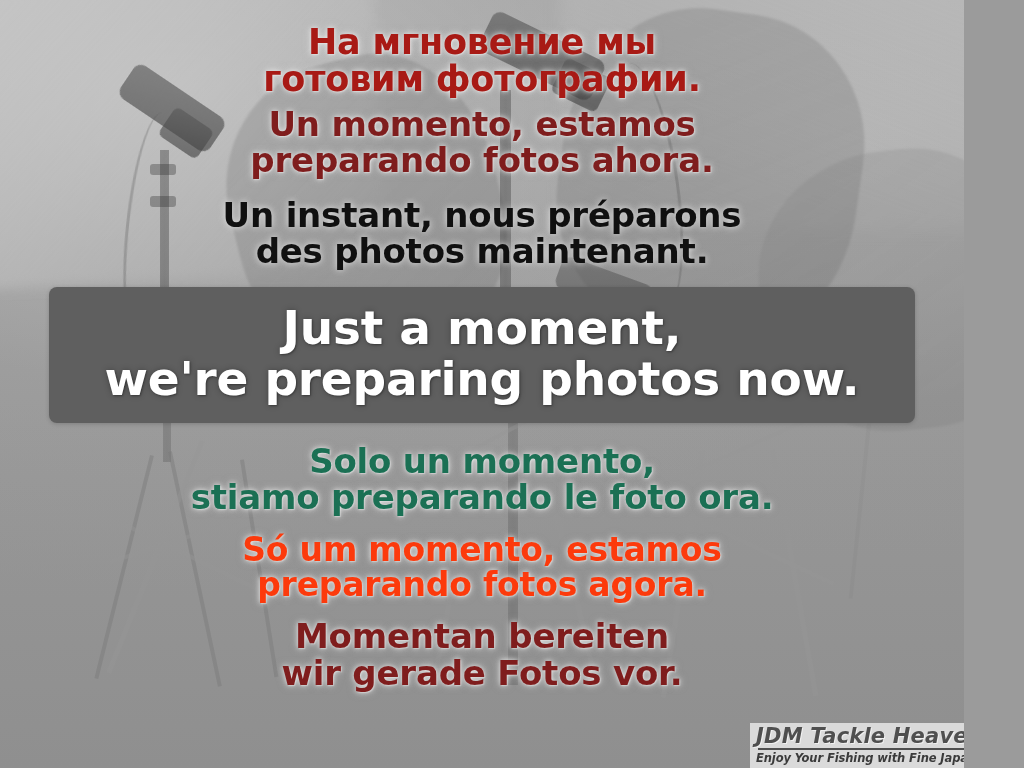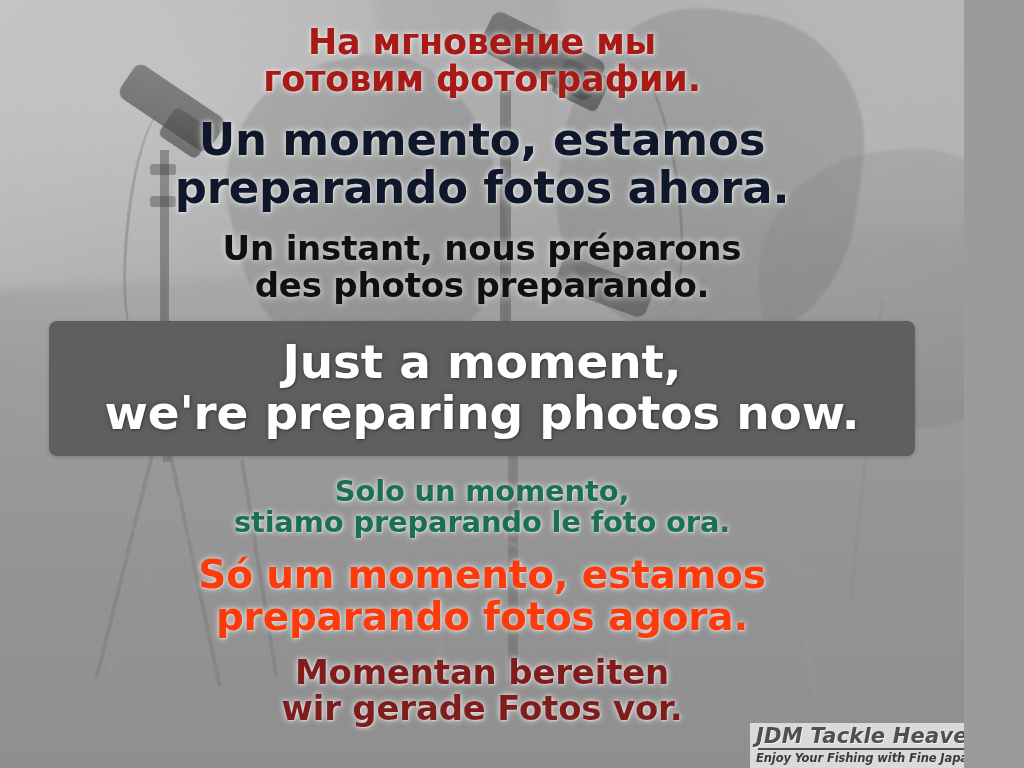--- a/index.html
+++ b/index.html
@@ -90,25 +90,25 @@
     font-weight:bold;
     line-height:1.07;
     letter-spacing:-.2px;
     white-space:pre-line;
     text-shadow:
       0 0 5px rgba(235,235,235,.85),
       0 0 9px rgba(225,225,225,.55),
       1px 1px 1px rgba(255,255,255,.35);
   }
   .msg.ru{font-size:35px;color:#a81a15;margin-top:6px;}
-  .msg.es{font-size:45px;color:#0f172a;margin-top:17px;}
+  .msg.es{font-size:34px;color:#7f1d1d;margin-top:7px;}
   .msg.fr{font-size:34px;color:#101010;margin-top:18px;
           text-shadow:0 0 6px rgba(230,230,230,.75),0 0 10px rgba(220,220,220,.45);}
-  .msg.it{font-size:29px;color:#1b7054;margin-top:20px;}
-  .msg.pt{font-size:39px;color:#fc3a0c;margin-top:16px;}
+  .msg.it{font-size:34px;color:#1b7054;margin-top:20px;}
+  .msg.pt{font-size:33px;color:#fc3a0c;margin-top:16px;}
   .msg.de{font-size:34px;color:#7f1d1d;margin-top:16px;}
 
   
   #banner{
     margin-top:18px;
     width:866px;
     background:#5f5f5f;
     padding:16px 0 18px 0;
     box-sizing:border-box;
     box-shadow:0 1px 4px rgba(0,0,0,.18);
@@ -191,21 +191,21 @@
 
   <div id="content">
 
     <div class="msg ru">На мгновение мы
 готовим фотографии.</div>
 
     <div class="msg es">Un momento, estamos
 preparando fotos ahora.</div>
 
     <div class="msg fr">Un instant, nous préparons
-des photos preparando.</div>
+des photos maintenant.</div>
 
     <div id="banner">
       <div class="msg en">Just a moment,
 we're preparing photos now.</div>
     </div>
 
     <div class="msg it">Solo un momento,
 stiamo preparando le foto ora.</div>
 
     <div class="msg pt">Só um momento, estamos

